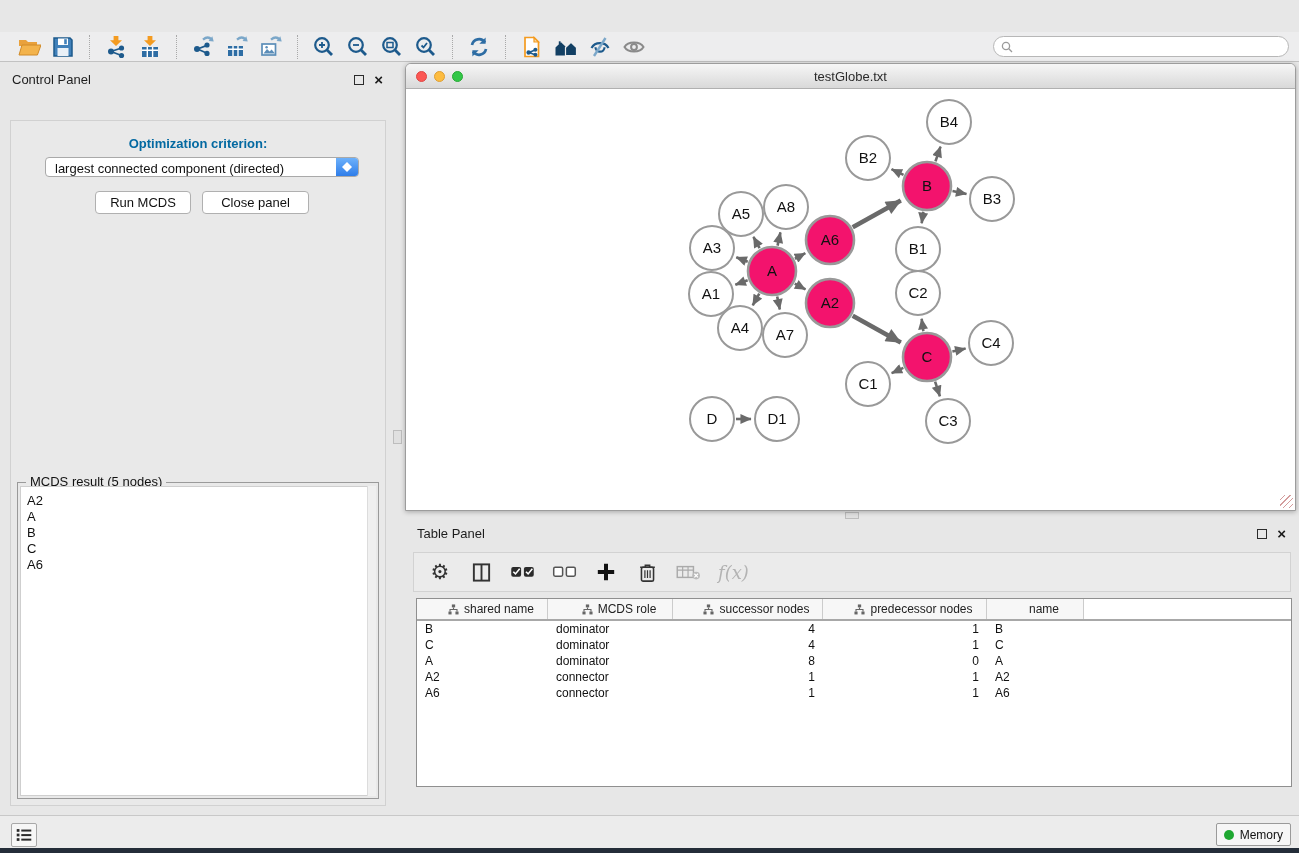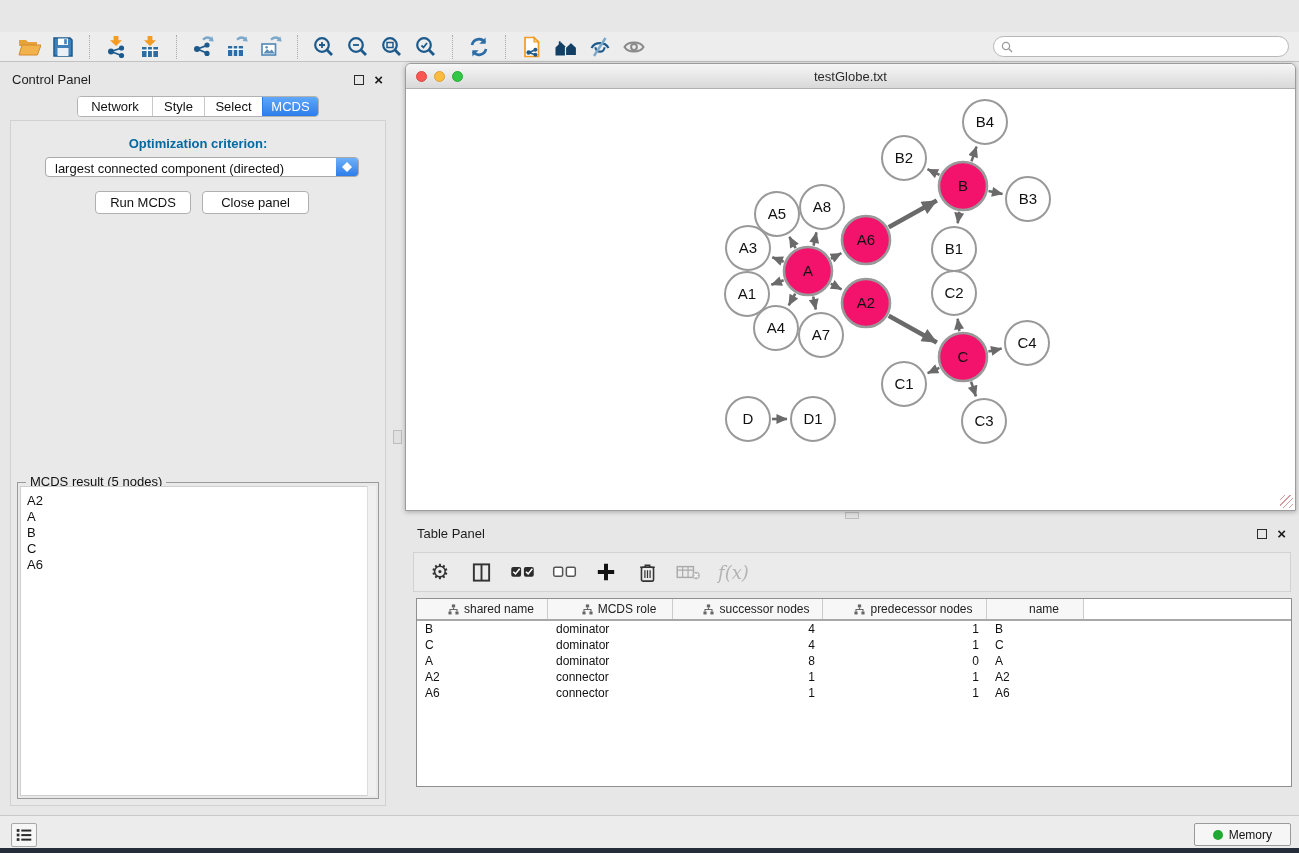--- a/index.html
+++ b/index.html
@@ -74,21 +74,21 @@
   .net-win { position:absolute; left:405px; top:63px; width:891px; height:448px;
     background:#fff; border:1px solid #9c9c9c; border-radius:6px 6px 0 0;
     box-shadow:0 1px 5px rgba(0,0,0,.28); }
   .net-titlebar { position:absolute; left:0; right:0; top:0; height:25px;
     background:linear-gradient(#f6f6f6,#d9d9d9); border-bottom:1px solid #b0b0b0;
     border-radius:5px 5px 0 0; }
   .net-titlebar .lights { top:7px; gap:7px; }
   .net-titlebar .light { width:11px; height:11px; }
   .net-title { position:absolute; left:0; right:0; top:0; line-height:25px; text-align:center;
     font-size:13px; color:#2b2b2b; }
-  .net-canvas { position:absolute; left:0; right:0; top:26px; bottom:0; background:#fff; overflow:hidden;padding-left:36px; }
+  .net-canvas { position:absolute; left:0; right:0; top:26px; bottom:0; background:#fff; overflow:hidden; }
   .net-grip { position:absolute; right:2px; bottom:2px; width:13px; height:13px;
     background:repeating-linear-gradient(135deg, transparent 0 3px, #d49c9c 3px 4px); }
 
   
   .tbl-panel { position:absolute; left:405px; top:520px; right:0; height:295px; }
   .tbl-panel .hdr { position:absolute; left:12px; top:6px; font-size:13px; color:#1d1d1d; }
   .tbl-panel .panel-float { right:32px; }
   .tbl-panel .panel-close { right:13px; }
   .tbl-toolbar { position:absolute; left:8px; right:8px; top:32px; height:40px;
     background:#ebebeb; border:1px solid #d2d2d2; display:flex; align-items:center; gap:17px; padding-left:14px; }
@@ -106,21 +106,21 @@
   .td.r { text-align:right; }
   .tbl-tabs-wrap { position:absolute; left:0; right:0; top:269px; display:flex; justify-content:center; }
   .tbl-tabs-wrap .seg { padding:0 13px; height:23px; }
   .tbl-tabs-wrap .seg-tabs { position:static; height:23px; border-radius:5px; }
 
   
   .status { position:absolute; left:0; right:0; top:815px; height:33px; background:#ececec; border-top:1px solid #c8c8c8; }
   .list-btn { position:absolute; left:11px; top:7px; width:26px; height:24px; background:#f6f6f6;
     border:1px solid #a8a8a8; border-radius:2px; display:flex; align-items:center; justify-content:center; }
   .mem-btn { position:absolute; right:8px; top:7px; height:23px; background:#f6f6f6;
-    border:1px solid #9a9a9a; border-radius:2px; display:flex; align-items:center; gap:6px; padding:0 18px; font-size:12px; color:#111; }
+    border:1px solid #9a9a9a; border-radius:2px; display:flex; align-items:center; gap:6px; padding:0 7px; font-size:12px; color:#111; }
   .mem-dot { width:10px; height:10px; border-radius:50%; background:#1fa832; }
   .desktop-strip { position:absolute; left:0; right:0; bottom:0; height:5px; background:#242d39; }
 </style>
 </head>
 <body>
 
 <div class="screen">
 
 
   <div class="main-toolbar" id="main-toolbar">
@@ -270,26 +270,20 @@
           <path d="M2.5 12C6 6 18 6 21.5 12 18 18 6 18 2.5 12z" fill="none" stroke="#8a8a8a" stroke-width="2"></path>
           <circle cx="12" cy="12" r="2.9" fill="none" stroke="#8a8a8a" stroke-width="2"></circle>
         </svg>
       </div>
     </div>
 
   <div class="cp">
     <div class="cp-header-label">Control Panel</div>
     <div class="panel-float"></div>
     <div class="panel-close">×</div>
-    <div class="seg-tabs" id="cp-tabs">
-        <div class="seg" style="width: 74px;">Network</div>
-        <div class="seg" style="width: 52px;">Style</div>
-        <div class="seg" style="width: 58px;">Select</div>
-        <div class="seg active" style="width: 56px;">MCDS</div>
-      </div>
     <div class="cp-content">
       <div class="opt-label">Optimization criterion:</div>
       <div class="cp-select">
         <span class="val">largest connected component (directed)</span>
         <span class="stepper">
           <span class="chev up"></span>
             <span class="chev down"></span>
         </span>
       </div>
       <div class="cp-btn" id="run-btn">Run MCDS</div>

